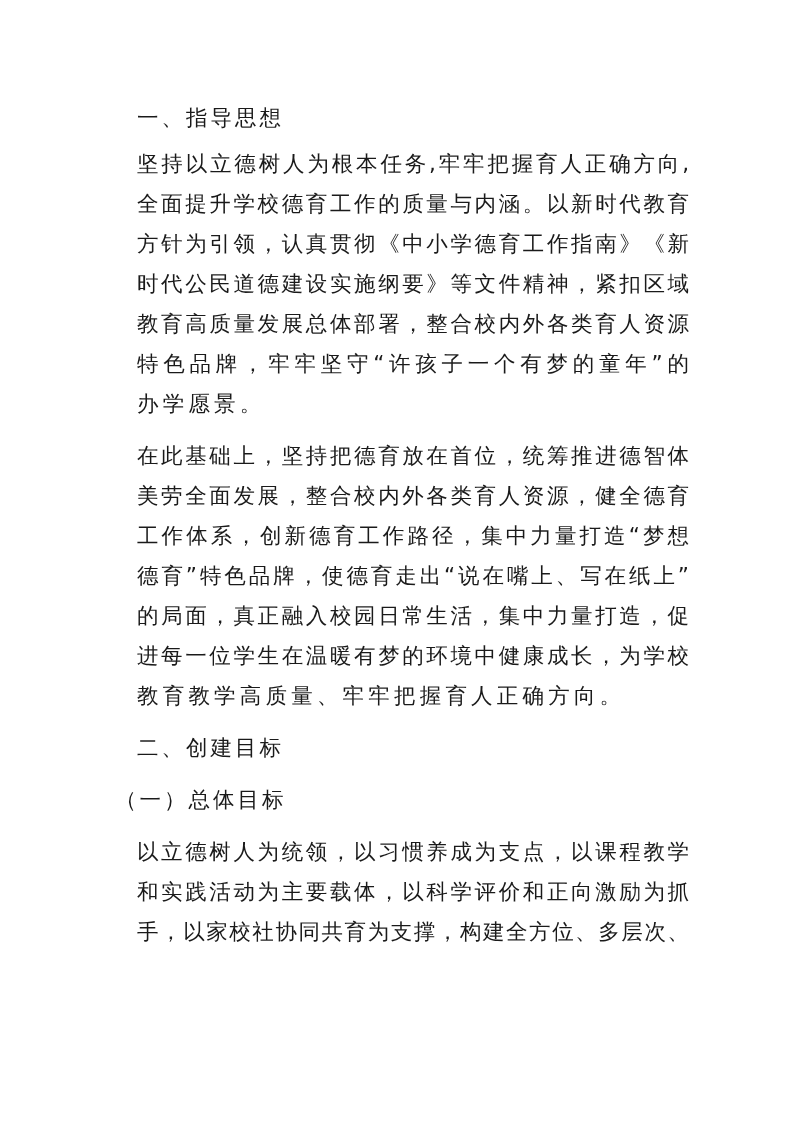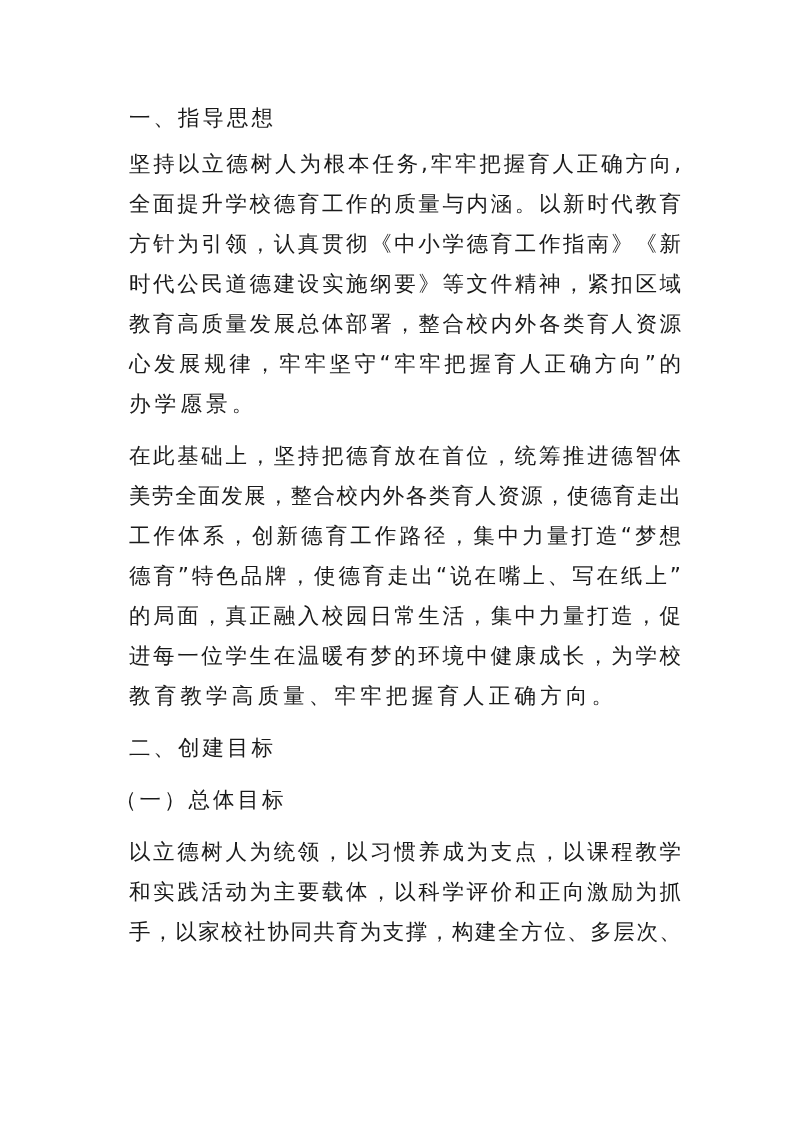--- a/index.html
+++ b/index.html
@@ -1,44 +1,44 @@
 <!DOCTYPE html>
 <html><head>
 <meta charset="utf-8">
 <style>
   html, body { margin: 0; padding: 0; background: #ffffff; }
   body { width: 793px; height: 1122px; position: relative; overflow: hidden;
          font-family: "DejaVu Sans", sans-serif; color: #1a1a1a; }
   .page { position: absolute; left: 121px; top: 0; width: 552px; }
-  .line { position: absolute; left: 8px; width: 552px; height: 30px;
+  .line { position: absolute; left: 16px; width: 552px; height: 30px;
           font-size: 21.5px; line-height: 30px; white-space: nowrap;
           text-align: justify; text-align-last: justify; letter-spacing: 0; }
   .heading { text-align: left; text-align-last: left; letter-spacing: 3px; }
   .last { text-align: left; text-align-last: left; letter-spacing: 4.2px; }
   .sub { left: -6px; font-family: Liberation Serif, serif; }
 </style>
 </head>
 <body>
 
 <div class="page">
   <div class="line heading" style="top:103px">一、指导思想</div>
 
   <div>
     <div class="line" style="top:149px">坚持以立德树人为根本任务,牢牢把握育人正确方向,</div>
     <div class="line" style="top:189px">全面提升学校德育工作的质量与内涵。以新时代教育</div>
     <div class="line" style="top:229px">方针为引领，认真贯彻《中小学德育工作指南》《新</div>
     <div class="line" style="top:269px">时代公民道德建设实施纲要》等文件精神，紧扣区域</div>
     <div class="line" style="top:309px">教育高质量发展总体部署，整合校内外各类育人资源</div>
-    <div class="line" style="top:349px">心发展规律，牢牢坚守“牢牢把握育人正确方向”的</div>
+    <div class="line" style="top:349px">特色品牌，牢牢坚守“许孩子一个有梦的童年”的</div>
     <div class="line last" style="top:389px">办学愿景。</div>
   </div>
 
   <div>
     <div class="line" style="top:441px">在此基础上，坚持把德育放在首位，统筹推进德智体</div>
-    <div class="line" style="top:481px">美劳全面发展，整合校内外各类育人资源，使德育走出</div>
+    <div class="line" style="top:481px">美劳全面发展，整合校内外各类育人资源，健全德育</div>
     <div class="line" style="top:521px">工作体系，创新德育工作路径，集中力量打造“梦想</div>
     <div class="line" style="top:561px">德育”特色品牌，使德育走出“说在嘴上、写在纸上”</div>
     <div class="line" style="top:601px">的局面，真正融入校园日常生活，集中力量打造，促</div>
     <div class="line" style="top:641px">进每一位学生在温暖有梦的环境中健康成长，为学校</div>
     <div class="line last" style="top:681px">教育教学高质量、牢牢把握育人正确方向。</div>
   </div>
 
   <div class="line heading" style="top:733px">二、创建目标</div>
   <div class="line heading sub" style="top:785px">（一）总体目标</div>
 

